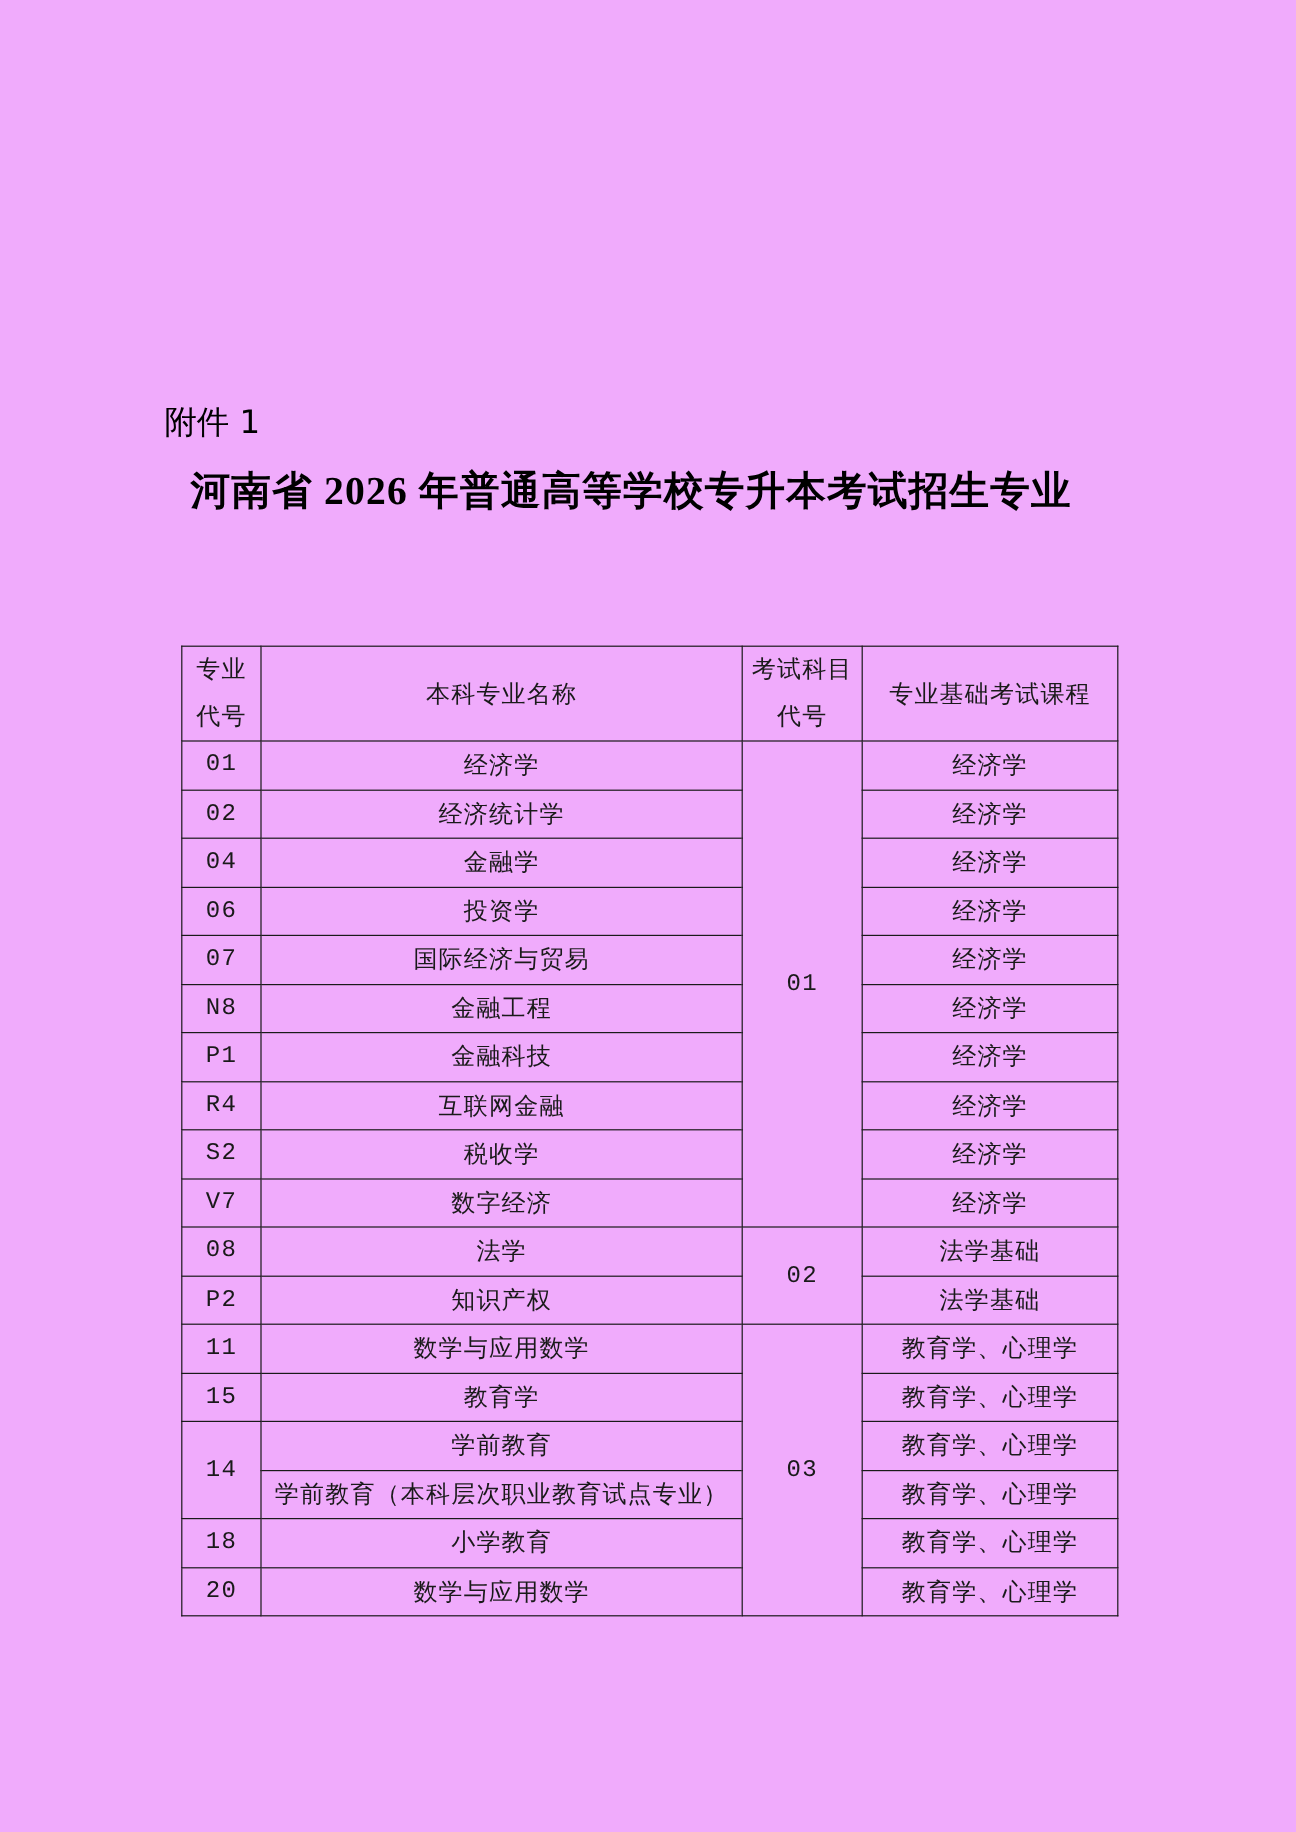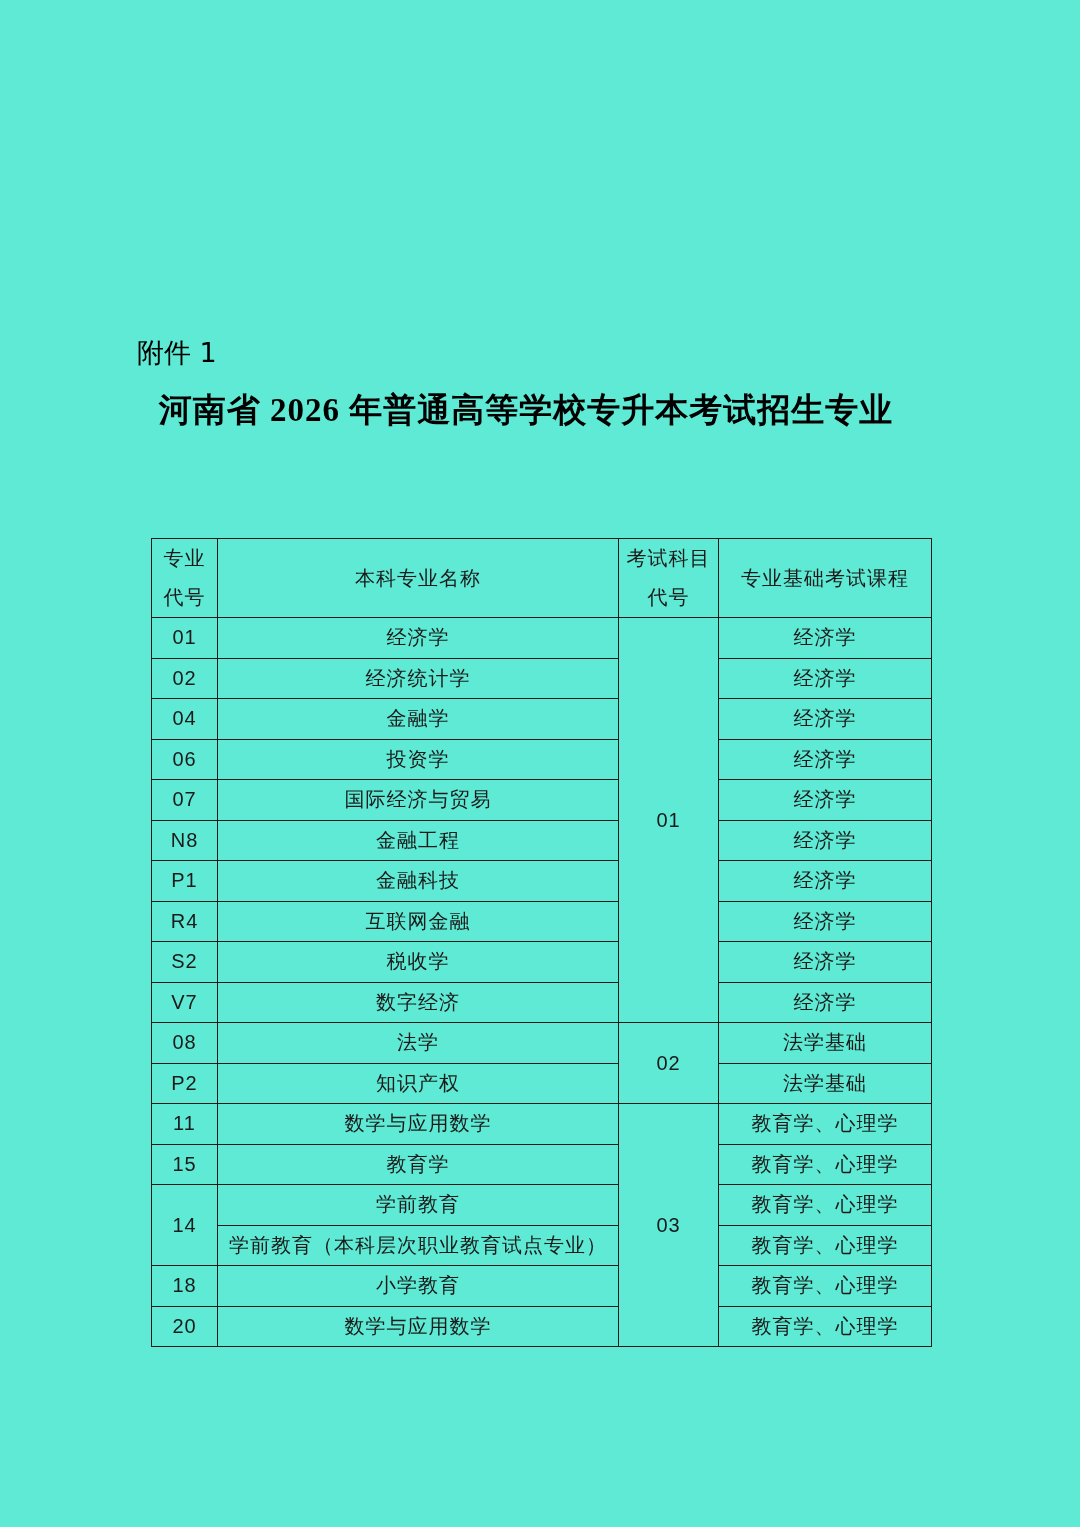--- a/index.html
+++ b/index.html
@@ -1,21 +1,21 @@
 <!DOCTYPE html>
 <html><head>
 <meta charset="utf-8">
 <style>
   * { box-sizing: border-box; }
   html, body { margin: 0; padding: 0; background: #ffffff; }
   .page {
     position: relative;
     width: 1080px;
     height: 1527px;
-    background: #5eead4;
+    background: #f0abfc;
     color: #000000;
     font-family: "Liberation Serif", "DejaVu Serif", serif;
     overflow: hidden;
   }
   .attachment-label {
     position: absolute;
     left: 137px;
     top: 337px;
     font-family: "DejaVu Sans", "Liberation Sans", sans-serif;
     font-size: 27px;
@@ -51,21 +51,21 @@
     font-weight: normal;
     font-size: 20px;
     padding: 0;
     color: #1a1a1a;
     letter-spacing: 1px;
   }
   .exam-table thead tr { height: 79px; }
   .exam-table tbody tr { height: 40.5px; }
   .two-line span { display: block; line-height: 39px; }
   .c-code, .c-exam {
-    font-family: Liberation Sans, sans-serif;
+    font-family: Liberation Mono, monospace;
     letter-spacing: 0.5px;
   }
 </style>
 </head>
 <body>
 
 <div class="page">
 
   <div class="attachment-label">附件 1</div>
 

